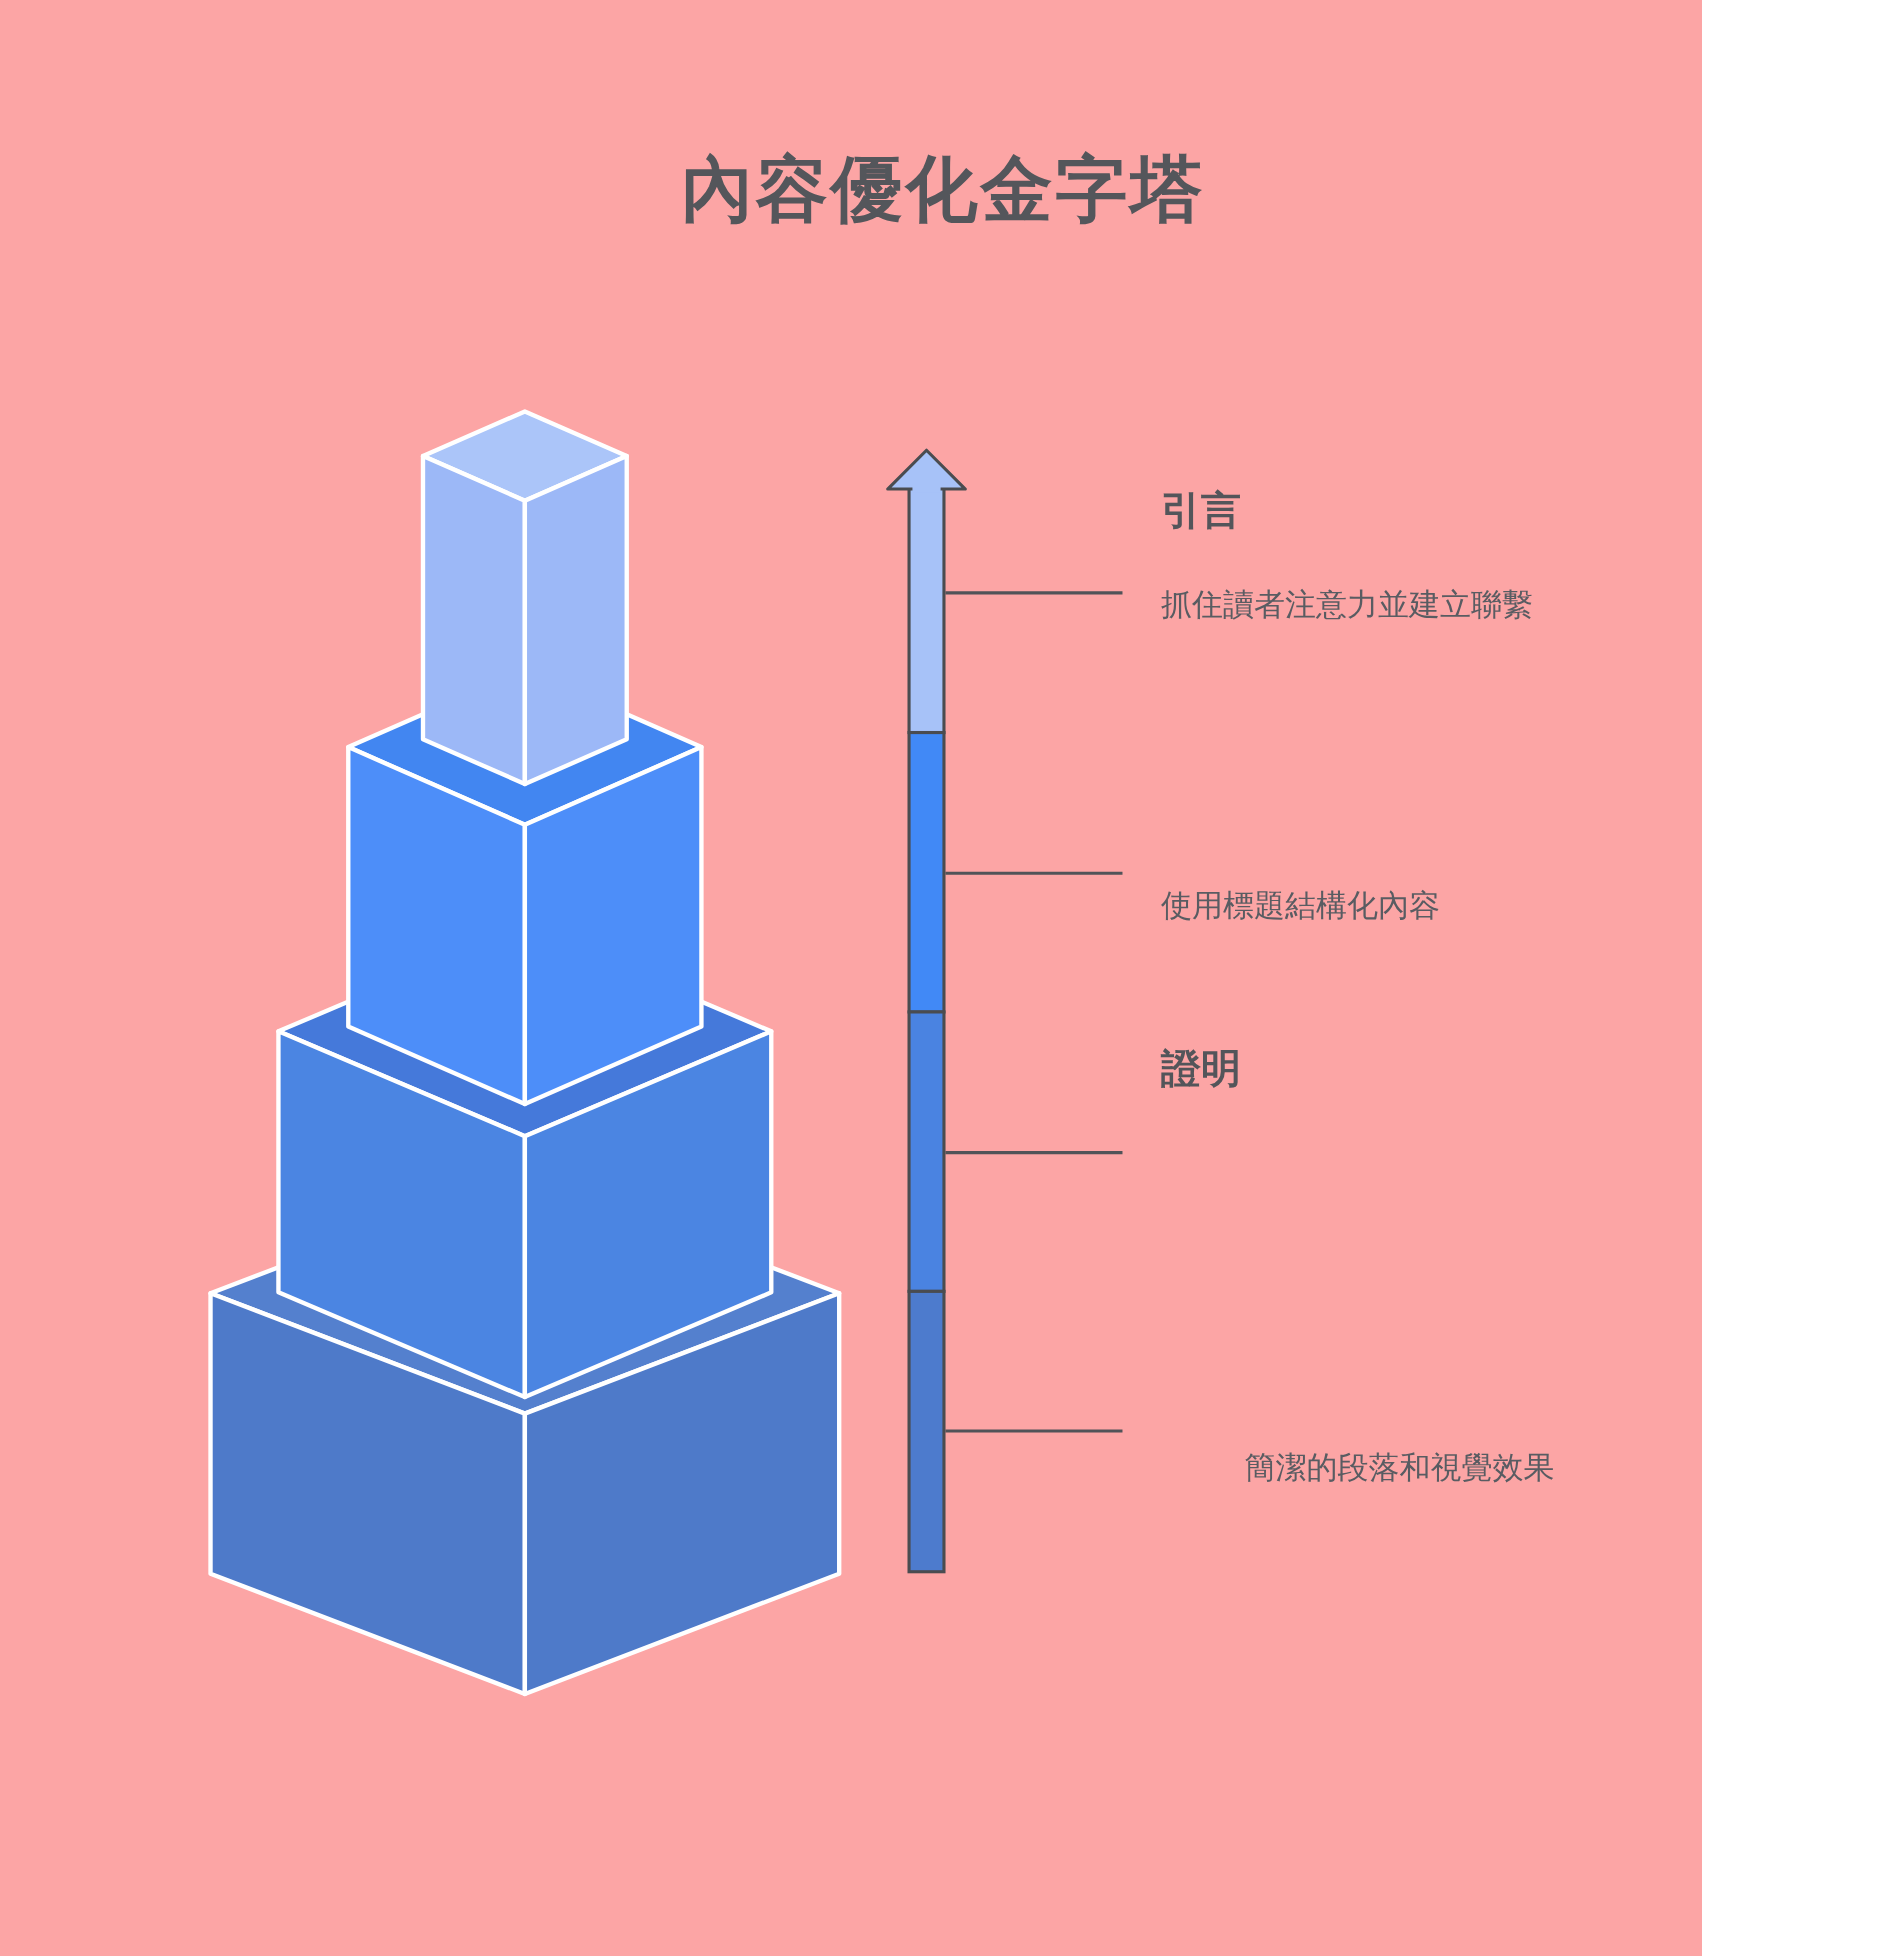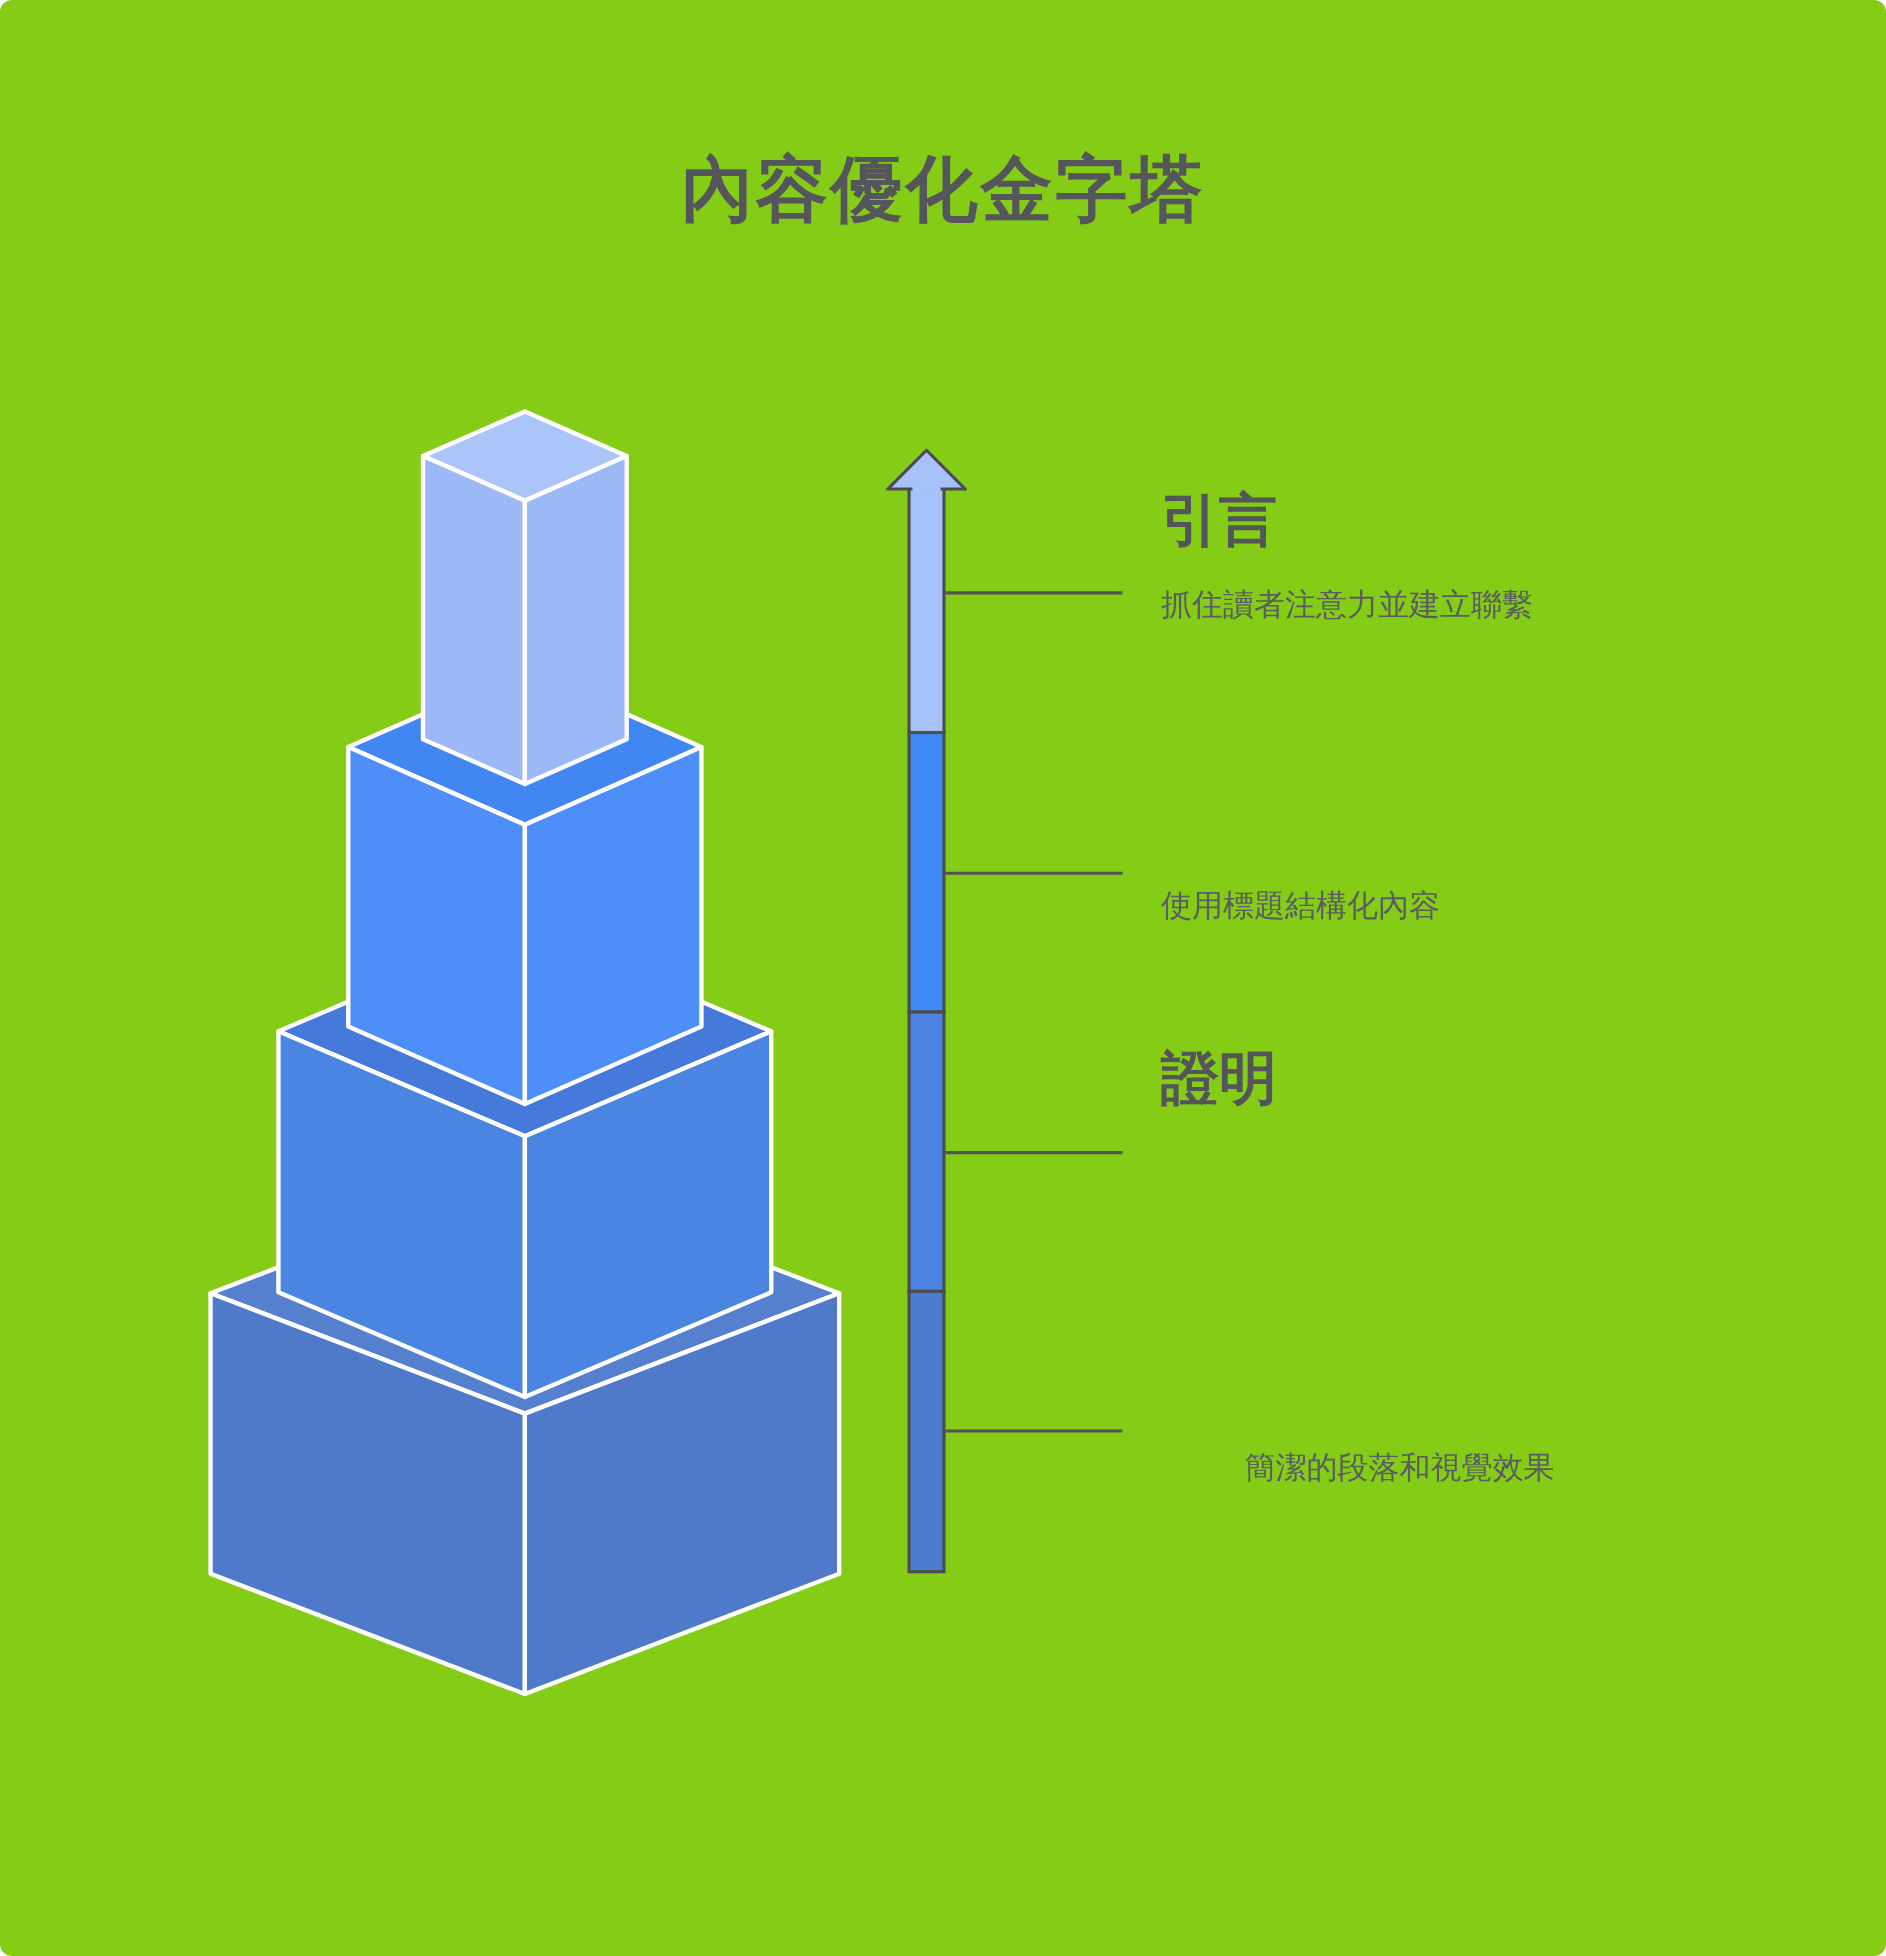--- a/index.html
+++ b/index.html
@@ -1,24 +1,23 @@
 <!DOCTYPE html>
 <html><head>
 <meta charset="utf-8">
 <style>
   html, body { margin: 0; padding: 0; }
   body { background: #ffffff; font-family: "Liberation Sans", sans-serif; }
 
   .canvas {
     position: relative;
-    width: 1886px;
+    width: 1702px;
     height: 1956px;
-    background: #84cc16;
+    background: #fca5a5;
     overflow: hidden;
-    border-radius: 12px;
   }
 
   .title {
     position: absolute;
     top: 142px;
     left: 0;
     width: 1886px;
     margin: 0;
     text-align: center;
     font-size: 72px;
@@ -32,21 +31,21 @@
     top: 0; left: 0;
     width: 1886px;
     height: 1956px;
   }
 
   .lvl-heading {
     position: absolute;
     left: 1161px;
     width: 505px;
     margin: 0;
-    font-size: 58px;
+    font-size: 40px;
     font-weight: 700;
     line-height: 1.15;
     color: #53555A;
   }
   .lvl-desc {
     position: absolute;
     left: 1161px;
     width: 477px;
     margin: 0;
     font-size: 31px;

